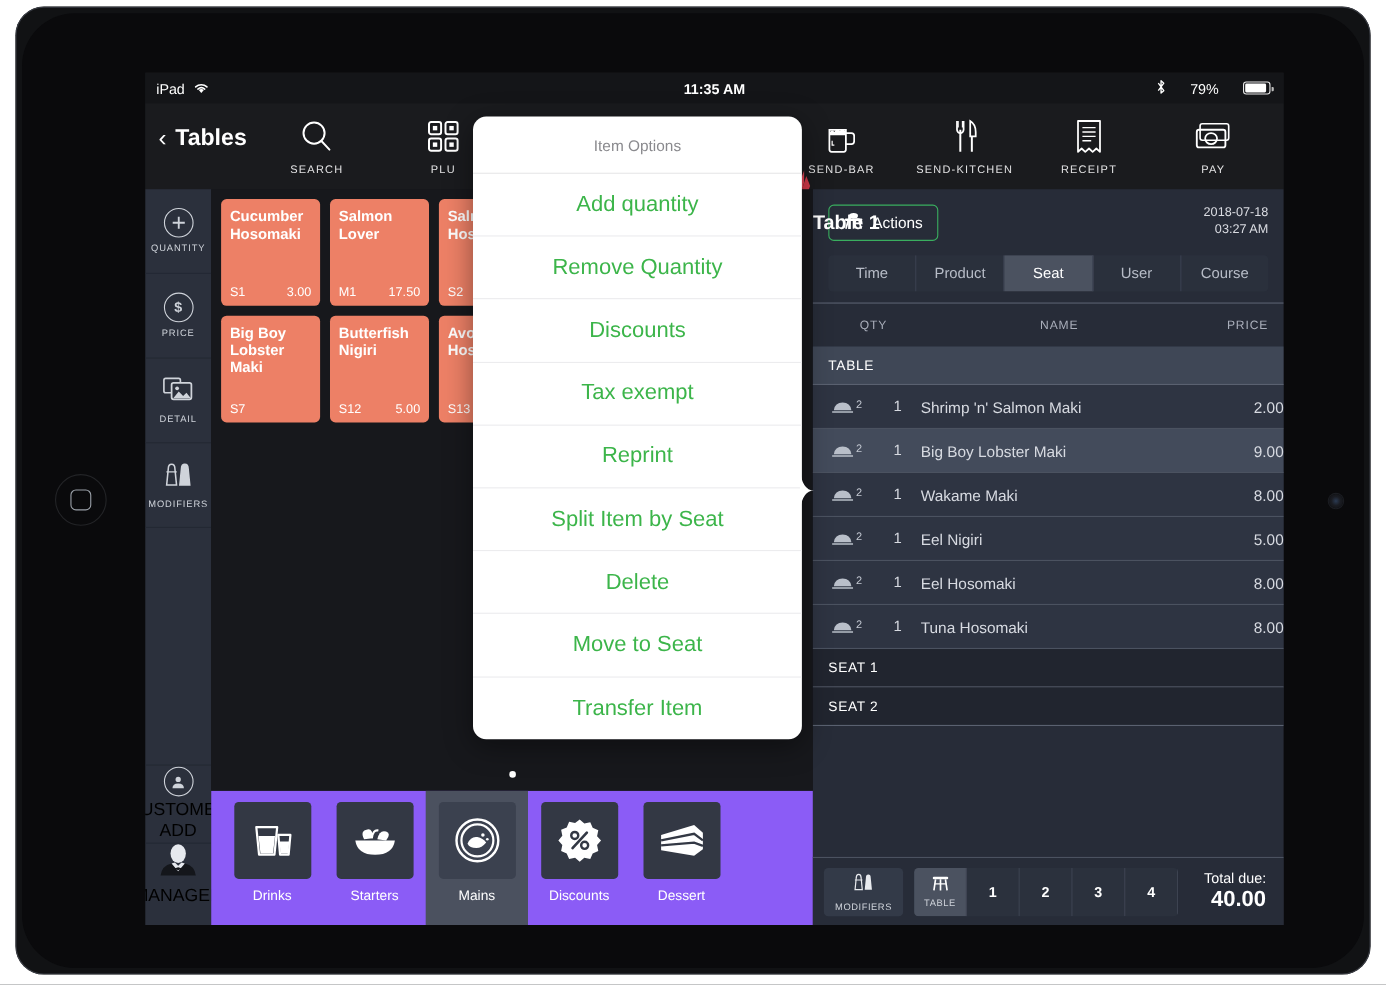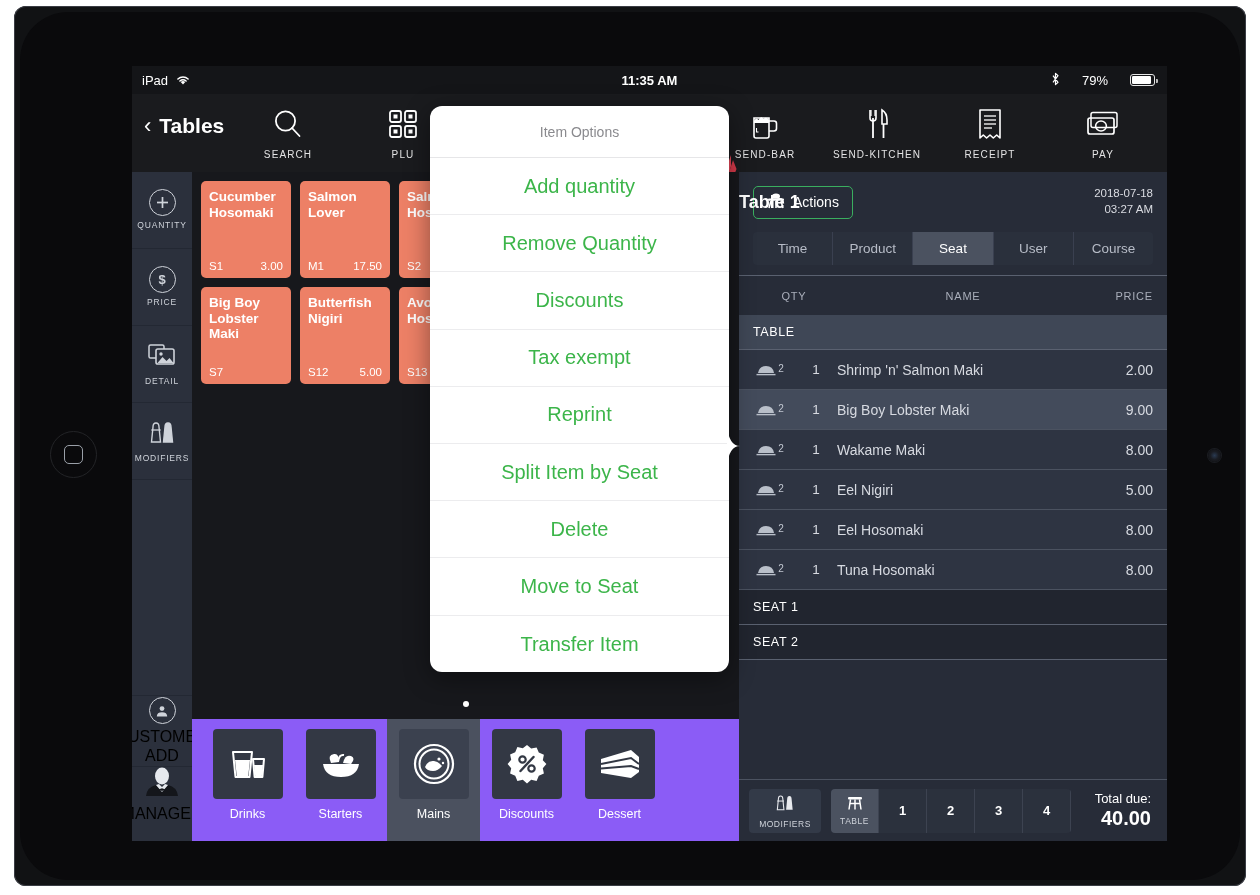--- a/index.html
+++ b/index.html
@@ -9,21 +9,21 @@
     font-family: "Liberation Sans", sans-serif;
     overflow: hidden;
   }
 
   
   #device {
     position: absolute;
     left: 14px; top: 6px;
     width: 1232px; height: 880px;
     background: #111214;
-    border-radius: 12px;
+    border-radius: 26px;
     box-shadow: inset 0 0 0 1px #3a3d44;
   }
   #device-inner {
     position: absolute;
     left: 6px; top: 6px; right: 6px; bottom: 6px;
     background: #0a0a0c;
     border-radius: 48px;
   }
   #home-button {
     position: absolute;
@@ -204,21 +204,21 @@
 
   .grp-row { height: 35px; background: #3f4756; display: flex; align-items: center; padding-left: 14px;
     font-size: 12.5px; color: #ffffff; letter-spacing: .6px; border-bottom: 1px solid #5a6170; }
   .grp-row.dark { background: #21252f; }
   .item-row { height: 40px; display: flex; align-items: center; border-bottom: 1px solid #4b5260; background: #2e3442; cursor: pointer; }
   .item-row.sel { background: #434b5b; }
   .ir-course { width: 56px; display: flex; align-items: flex-start; justify-content: center; gap: 2px; padding-left: 6px; }
   .ir-course .sup { font-size: 10px; color: #c3c8d2; }
   .ir-qty { width: 42px; text-align: center; font-size: 13.5px; color: #d7dae1; }
   .ir-name { flex: 1; font-size: 14px; color: #d7dae1; }
-  .ir-price { width: 90px; text-align: right; padding-right: 14px; font-size: 14px; color: #d7dae1; }
+  .ir-price { width: 90px; text-align: right; font-size: 14px; color: #d7dae1; }
 
   #order-footer {
     position: absolute; left: 0; right: 0; bottom: 0; height: 62px;
     background: #272c38; border-top: 1px solid #4b5260;
     display: flex; align-items: center; padding: 0 10px; gap: 10px;
   }
   #mods-btn { width: 72px; height: 44px; background: #333a48; border-radius: 4px;
     display:flex; flex-direction:column; align-items:center; justify-content:center; gap:3px; cursor:pointer; }
   #mods-btn .lbl { font-size: 8.5px; color: #cfd3da; letter-spacing: .5px; }
   #seat-group { display: flex; height: 44px; border-radius: 4px; overflow: hidden; background: #2b313d; }

